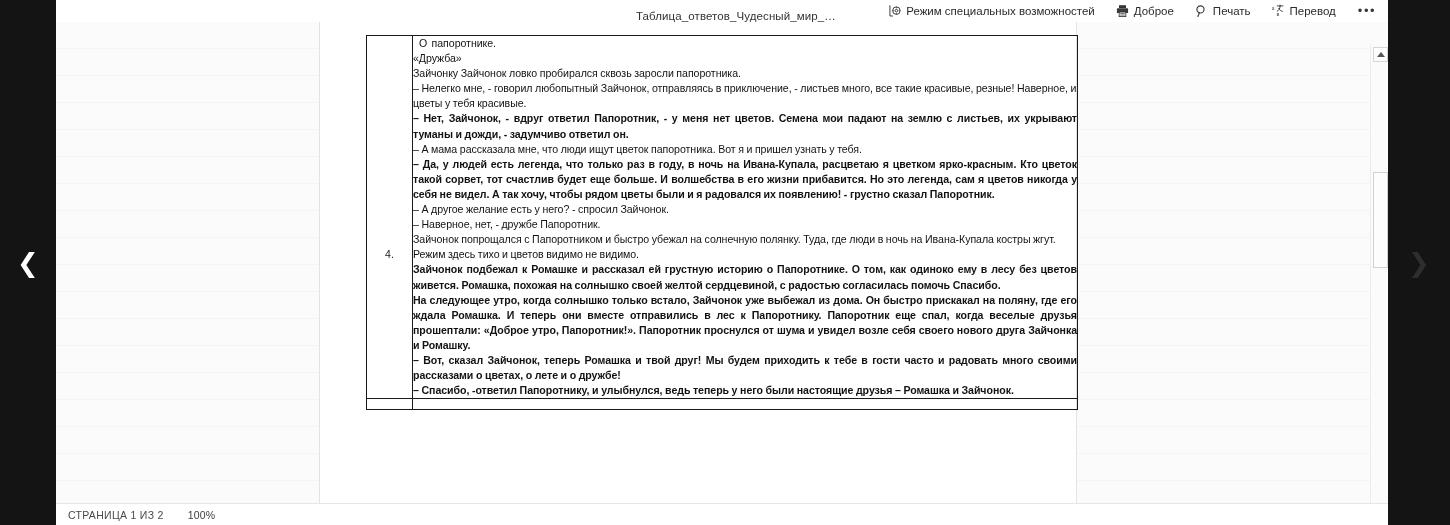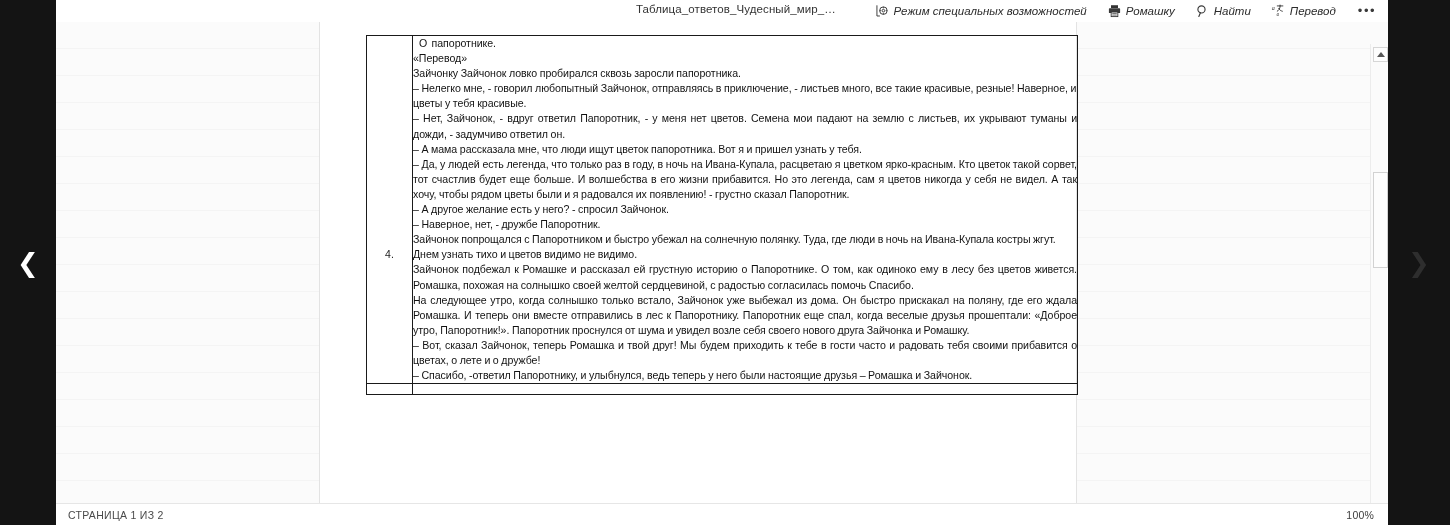--- a/index.html
+++ b/index.html
@@ -57,42 +57,41 @@
     background: #ffffff;
     display: flex;
     align-items: center;
     font-size: 11.5px;
     color: #2b2b2b;
     white-space: nowrap;
   }
   #doc-title {
     position: absolute;
     left: 580px;
-    top: 3px;
+    top: 10px;
     font-size: 11.5px;
     color: #333;
     letter-spacing: 0.1px;
   }
   #toolbar-actions {
     position: absolute;
     right: 8px;
     top: 2px;
     display: flex;
     align-items: center;
     gap: 16px;
   }
   .tb-btn {
     display: flex;
     align-items: center;
     gap: 4px;
     cursor: pointer;
     color: #2b2b2b;
     font-size: 11.5px;
     padding: 1px 2px;
-    font-style: italic;
   }
   .tb-ico {
     display: inline-flex;
     align-items: center;
     justify-content: center;
     width: 15px; height: 15px;
     flex: 0 0 15px;
   }
   .tb-ico svg { display: block; }
   .dots {
@@ -162,21 +161,21 @@
 
   p.ln {
     font-family: "Liberation Sans", sans-serif;
     font-size: 10.6px;
     line-height: 15.1px;
     color: #121212;
     margin: 0;
     letter-spacing: -0.05px;
     word-spacing: -0.3px;
   }
-  p.ln.just { text-align: justify; text-justify: inter-word; }
+  p.ln.just { text-align: justify; text-justify: inter-word; font-weight: bold; }
   p.ln.title { padding-left: 6px; word-spacing: 1.5px; }
 
   
   #vscroll {
     position: absolute;
     right: 0; top: 22px;
     width: 18px;
     height: 481px;
     background: #fbfbfb;
     border-left: 1px solid #ececec;
@@ -212,27 +211,27 @@
   }
 
   
   #statusbar {
     flex: 0 0 22px;
     height: 22px;
     background: #ffffff;
     border-top: 1px solid #e6e6e6;
     display: flex;
     align-items: center;
-    justify-content: space-between;
+    justify-content: flex-start;
     padding: 0 14px 0 12px;
     font-size: 10.5px;
     color: #4a4a4a;
     letter-spacing: 0.3px;
   }
-  #zoom-level { font-size: 10.5px; color: #3d3d3d; letter-spacing: 0.2px; }
+  #zoom-level { font-size: 10.5px; color: #3d3d3d; letter-spacing: 0.2px; margin-left: 24px; }
 </style>
 </head>
 <body>
 
 <div id="app">
 
   <div class="rail left">
     <span class="chev">❮</span>
   </div>
 
@@ -263,31 +262,31 @@
         <div class="tb-btn">
           <span class="tb-ico">
             <svg width="15" height="14" viewBox="0 0 16 16">
               <rect x="4" y="1.4" width="8" height="3.2" fill="#333"></rect>
               <rect x="1.6" y="4.8" width="12.8" height="5.6" rx="0.8" fill="#3a3a3a"></rect>
               <rect x="4.2" y="9.2" width="7.6" height="5.2" fill="#fff" stroke="#333" stroke-width="1"></rect>
               <rect x="5.4" y="10.6" width="5.2" height="0.9" fill="#444"></rect>
               <rect x="5.4" y="12.2" width="5.2" height="0.9" fill="#444"></rect>
             </svg>
           </span>
-          <span>Ромашку</span>
+          <span>Доброе</span>
         </div>
 
         <div class="tb-btn">
           <span class="tb-ico">
             <svg width="14" height="14" viewBox="0 0 16 16">
               <circle cx="7.4" cy="6.2" r="4.1" fill="none" stroke="#3a3a3a" stroke-width="1.3"></circle>
               <path d="M6.2 9.9 L4.4 14.2" stroke="#3a3a3a" stroke-width="1.3" stroke-linecap="round"></path>
             </svg>
           </span>
-          <span>Найти</span>
+          <span>Печать</span>
         </div>
 
         <div class="tb-btn">
           <span class="tb-ico">
             <svg width="15" height="14" viewBox="0 0 16 16">
               <text x="0.3" y="6.6" font-family="Liberation Serif, serif" font-size="7" fill="#333">а</text>
               <text x="5.6" y="13.8" font-family="Liberation Serif, serif" font-size="7" fill="#333">в</text>
               <path d="M6.6 2.2h6.4M9.8 1.2v1.0M9.8 2.6c0 3.0-1.6 4.8-3.2 5.6M8.2 5.0c0.8 1.8 2.6 2.9 4.2 3.3" stroke="#333" stroke-width="1.05" fill="none" stroke-linecap="round"></path>
             </svg>
           </span>
@@ -303,32 +302,32 @@
       <div id="page">
         <table class="doc-table">
           <tbody>
               <tr>
             <td class="num-cell">
               <span class="num">4.</span>
             </td>
             <td class="body-cell">
               <div id="doc-lines">
                     <p class="ln title"> О  папоротнике.</p>
-                    <p class="ln">«Перевод»</p>
+                    <p class="ln">«Дружба»</p>
                     <p class="ln">Зайчонку Зайчонок ловко пробирался сквозь заросли папоротника.</p>
                     <p class="ln">– Нелегко мне, - говорил любопытный Зайчонок, отправляясь в приключение, - листьев много, все такие красивые, резные! Наверное, и цветы у тебя красивые.</p>
                     <p class="ln just">– Нет, Зайчонок, - вдруг ответил Папоротник, - у меня нет цветов. Семена мои падают на землю с листьев, их укрывают туманы и дожди, - задумчиво ответил он.</p>
                     <p class="ln">– А мама рассказала мне, что люди ищут цветок папоротника. Вот я и пришел узнать у тебя.</p>
                     <p class="ln just">– Да, у людей есть легенда, что только раз в году, в ночь на Ивана-Купала, расцветаю я цветком ярко-красным. Кто цветок такой сорвет, тот счастлив будет еще больше. И волшебства в его жизни прибавится. Но это легенда, сам я цветов никогда у себя не видел. А так хочу, чтобы рядом цветы были и я радовался их появлению! - грустно сказал Папоротник.</p>
                     <p class="ln">– А другое желание есть у него? - спросил Зайчонок.</p>
                     <p class="ln">– Наверное, нет, - дружбе Папоротник.</p>
-                    <p class="ln">Зайчонок попрощался с Папоротником и быстро убежал на солнечную полянку. Туда, где люди в ночь на Ивана-Купала костры жгут. Днем узнать тихо и цветов видимо не видимо.</p>
+                    <p class="ln">Зайчонок попрощался с Папоротником и быстро убежал на солнечную полянку. Туда, где люди в ночь на Ивана-Купала костры жгут. Режим здесь тихо и цветов видимо не видимо.</p>
                     <p class="ln just">Зайчонок подбежал к Ромашке и рассказал ей грустную историю о Папоротнике. О том, как одиноко ему в лесу без цветов живется. Ромашка, похожая на солнышко своей желтой сердцевиной, с радостью согласилась помочь Спасибо.</p>
                     <p class="ln just">На следующее утро, когда солнышко только встало, Зайчонок уже выбежал из дома. Он быстро прискакал на поляну, где его ждала Ромашка. И теперь они вместе отправились в лес к Папоротнику. Папоротник еще спал, когда веселые друзья прошептали: «Доброе утро, Папоротник!». Папоротник проснулся от шума и увидел возле себя своего нового друга Зайчонка и Ромашку.</p>
-                    <p class="ln just">– Вот, сказал Зайчонок, теперь Ромашка и твой друг! Мы будем приходить к тебе в гости часто и радовать тебя своими прибавится о цветах, о лете и о дружбе!</p>
+                    <p class="ln just">– Вот, сказал Зайчонок, теперь Ромашка и твой друг! Мы будем приходить к тебе в гости часто и радовать много своими рассказами о цветах, о лете и о дружбе!</p>
                     <p class="ln just">– Спасибо, -ответил Папоротнику, и улыбнулся, ведь теперь у него были настоящие друзья – Ромашка и Зайчонок.</p>
                   </div>
             </td>
           </tr>
           <tr>
             <td class="num-cell ghost-cell"></td>
             <td class="body-cell ghost-cell"></td>
           </tr>
         </tbody>
           </table>

